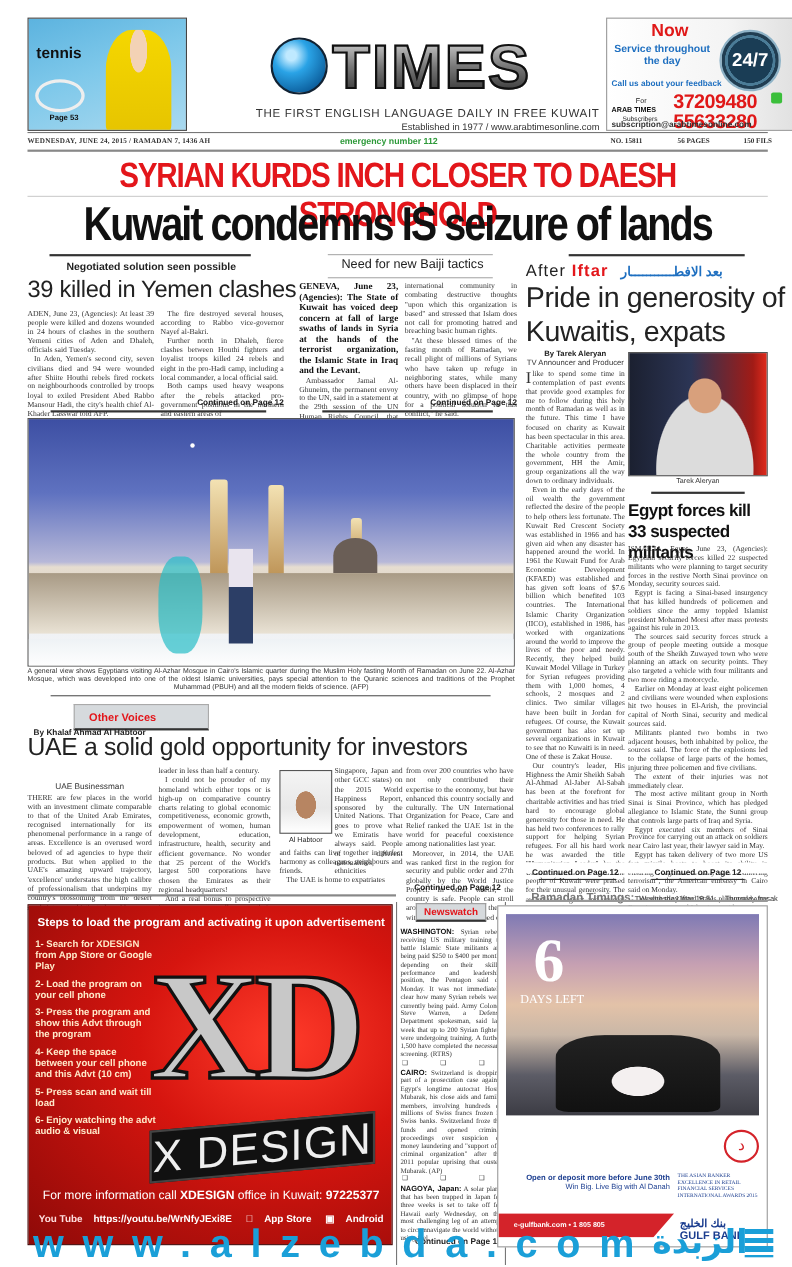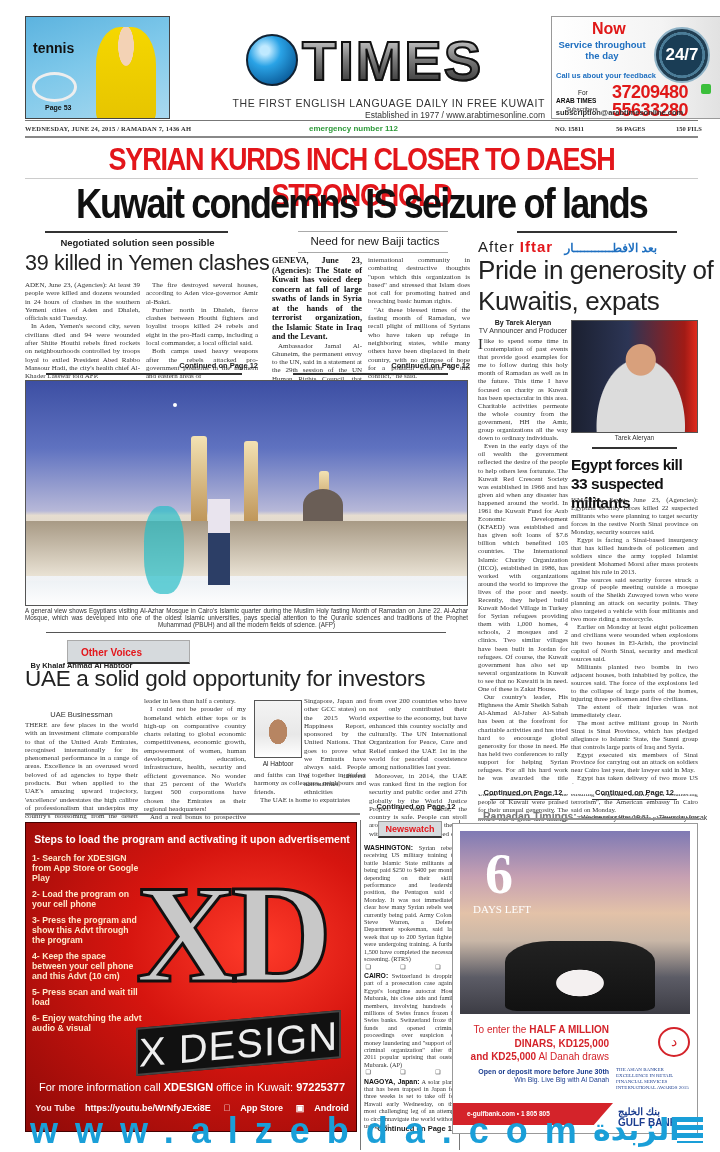--- a/index.html
+++ b/index.html
@@ -210,21 +210,21 @@
 <div class="thinrule" style="left:298px;top:231px;width:150px"></div>
 <div class="rule" style="left:517px;top:231px;width:160px"></div>
 
 <div id="yemen-kicker" class="abs">Negotiated solution seen possible</div>
 <div id="yemen-head" class="abs">39 killed in Yemen clashes</div>
 <div id="yemen-c1" class="abs body-text">
   <p style="text-indent:0">ADEN, June 23, (Agencies): At least 39 people were killed and dozens wounded in 24 hours of clashes in the southern Yemeni cities of Aden and Dhaleh, officials said Tuesday.</p>
   <p>In Aden, Yemen's second city, seven civilians died and 94 were wounded after Shiite Houthi rebels fired rockets on neighbourhoods controlled by troops loyal to exiled President Abed Rabbo Mansour Hadi, the city's health chief Al-Khader Lasswar told AFP.</p>
 </div>
 <div id="yemen-c2" class="abs body-text">
-  <p>The fire destroyed several houses, according to Aden vice-governor Amir al-Bakri.</p>
+  <p>The fire destroyed several houses, according to Rabbo vice-governor Nayef al-Bakri.</p>
   <p>Further north in Dhaleh, fierce clashes between Houthi fighters and loyalist troops killed 24 rebels and eight in the pro-Hadi camp, including a local commander, a local official said.</p>
   <p>Both camps used heavy weapons after the rebels attacked pro-government positions in the northern and eastern areas of</p>
 </div>
 <div id="yemen-cont" class="abs cont">Continued on Page 12</div>
 <div class="rule" style="left:46px;top:373px;width:196px"></div>
 
 <div id="baiji-kicker" class="abs">Need for new Baiji tactics</div>
 <div class="thinrule" style="left:298px;top:252px;width:150px"></div>
 <div id="kw-c1" class="abs body-text">
   <div id="kw-lead">GENEVA, June 23, (Agencies): The State of Kuwait has voiced deep concern at fall of large swaths of lands in Syria at the hands of the terrorist organization, the Islamic State in Iraq and the Levant.</div>
@@ -354,24 +354,20 @@
   <p style="text-indent:0"><span class="dl">NAGOYA, Japan:</span> <span>A solar plane that has been trapped in Japan for three weeks is set to take off for Hawaii early Wednesday, on the most challenging leg of an attempt to circumnavigate the world without using fuel.</span></p>
 </div>
 <div id="news-cont" class="abs cont">Continued on Page 12</div>
 
 <div id="gb-ad" class="abs">
   <div id="gb-photo">
     <div class="six">6</div>
     <div class="days">DAYS LEFT</div>
     <div class="car"></div>
   </div>
-  <div id="gb-enter">
-    <span>To enter the </span><b>HALF A MILLION DINARS, KD125,000</b><br>
-    <b>and KD25,000</b><span> Al Danah draws</span>
-  </div>
   <div id="gb-open">Open or deposit more before June 30th</div>
   <div id="gb-win">Win Big. Live Big with Al Danah</div>
   <div id="gb-logo-danah">د</div>
   <div id="gb-award">THE ASIAN BANKER EXCELLENCE IN RETAIL FINANCIAL SERVICES INTERNATIONAL AWARDS 2015</div>
   <div id="gb-band">e-gulfbank.com  •  1 805 805</div>
   <div id="gb-name">
     <span>بنك الخليج</span><br>
     <span>GULF BANK</span>
   </div>
 </div>

